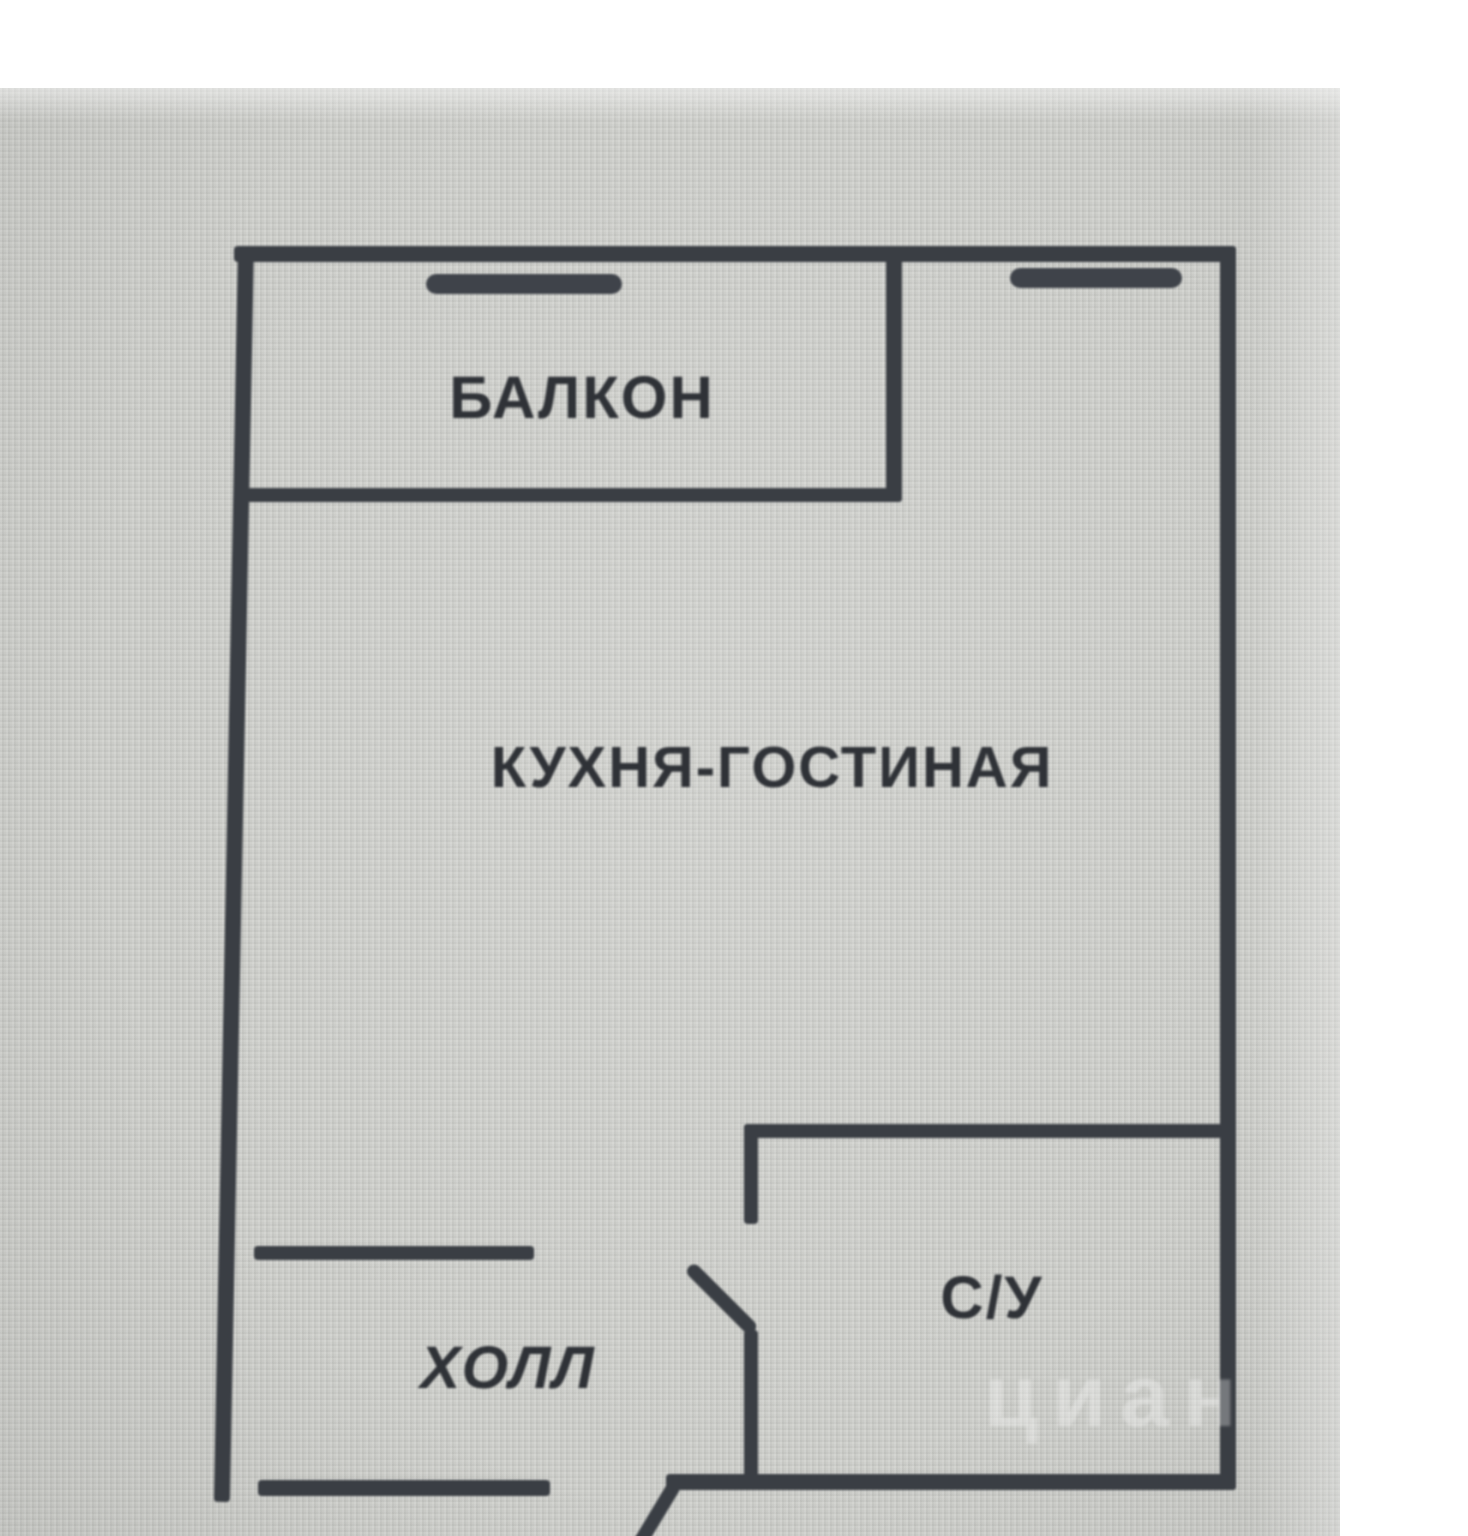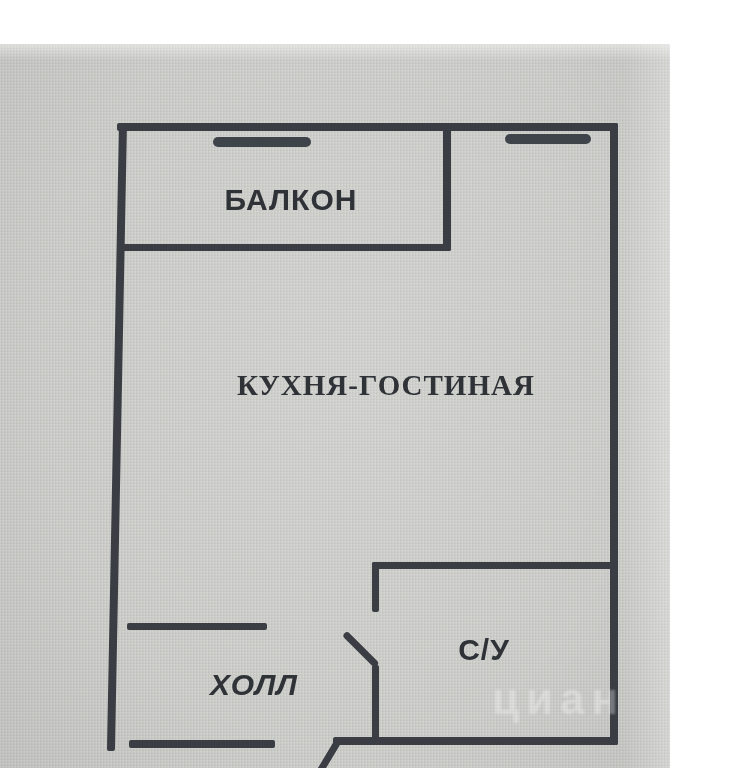--- a/index.html
+++ b/index.html
@@ -58,23 +58,23 @@
   .w-bottom-left{left:129px;top:696px;width:146px;height:8px;}
   .w-bottom-right{left:333px;top:693px;width:285px;height:8px;}
 
   .bar-balcony{left:213px;top:93px;width:98px;}
   .bar-living{left:505px;top:90px;width:86px;}
 
   .leaf-bath{left:344px;top:588px;width:46px;transform:rotate(45deg);transform-origin:3px 3px;}
   .leaf-entry{left:334px;top:697px;width:45px;transform:rotate(121deg);transform-origin:3px 3px;}
 
   .lbl-balcony{left:291px;top:156px;}
-  .lbl-kitchen{left:386px;top:341px;font-size:29px;font-family:Liberation Serif, serif;}
+  .lbl-kitchen{left:386px;top:341px;font-size:29px;}
   .lbl-hall{left:254px;top:641px;font-style:italic;}
-  .lbl-bath{left:484px;top:606px;}
+  .lbl-bath{left:496px;top:606px;}
 </style>
 </head>
 <body>
 
 <div class="stage">
 
   <div id="plan">
 
     <div class="wall w-top"></div>
     <div class="wall w-left"></div>

